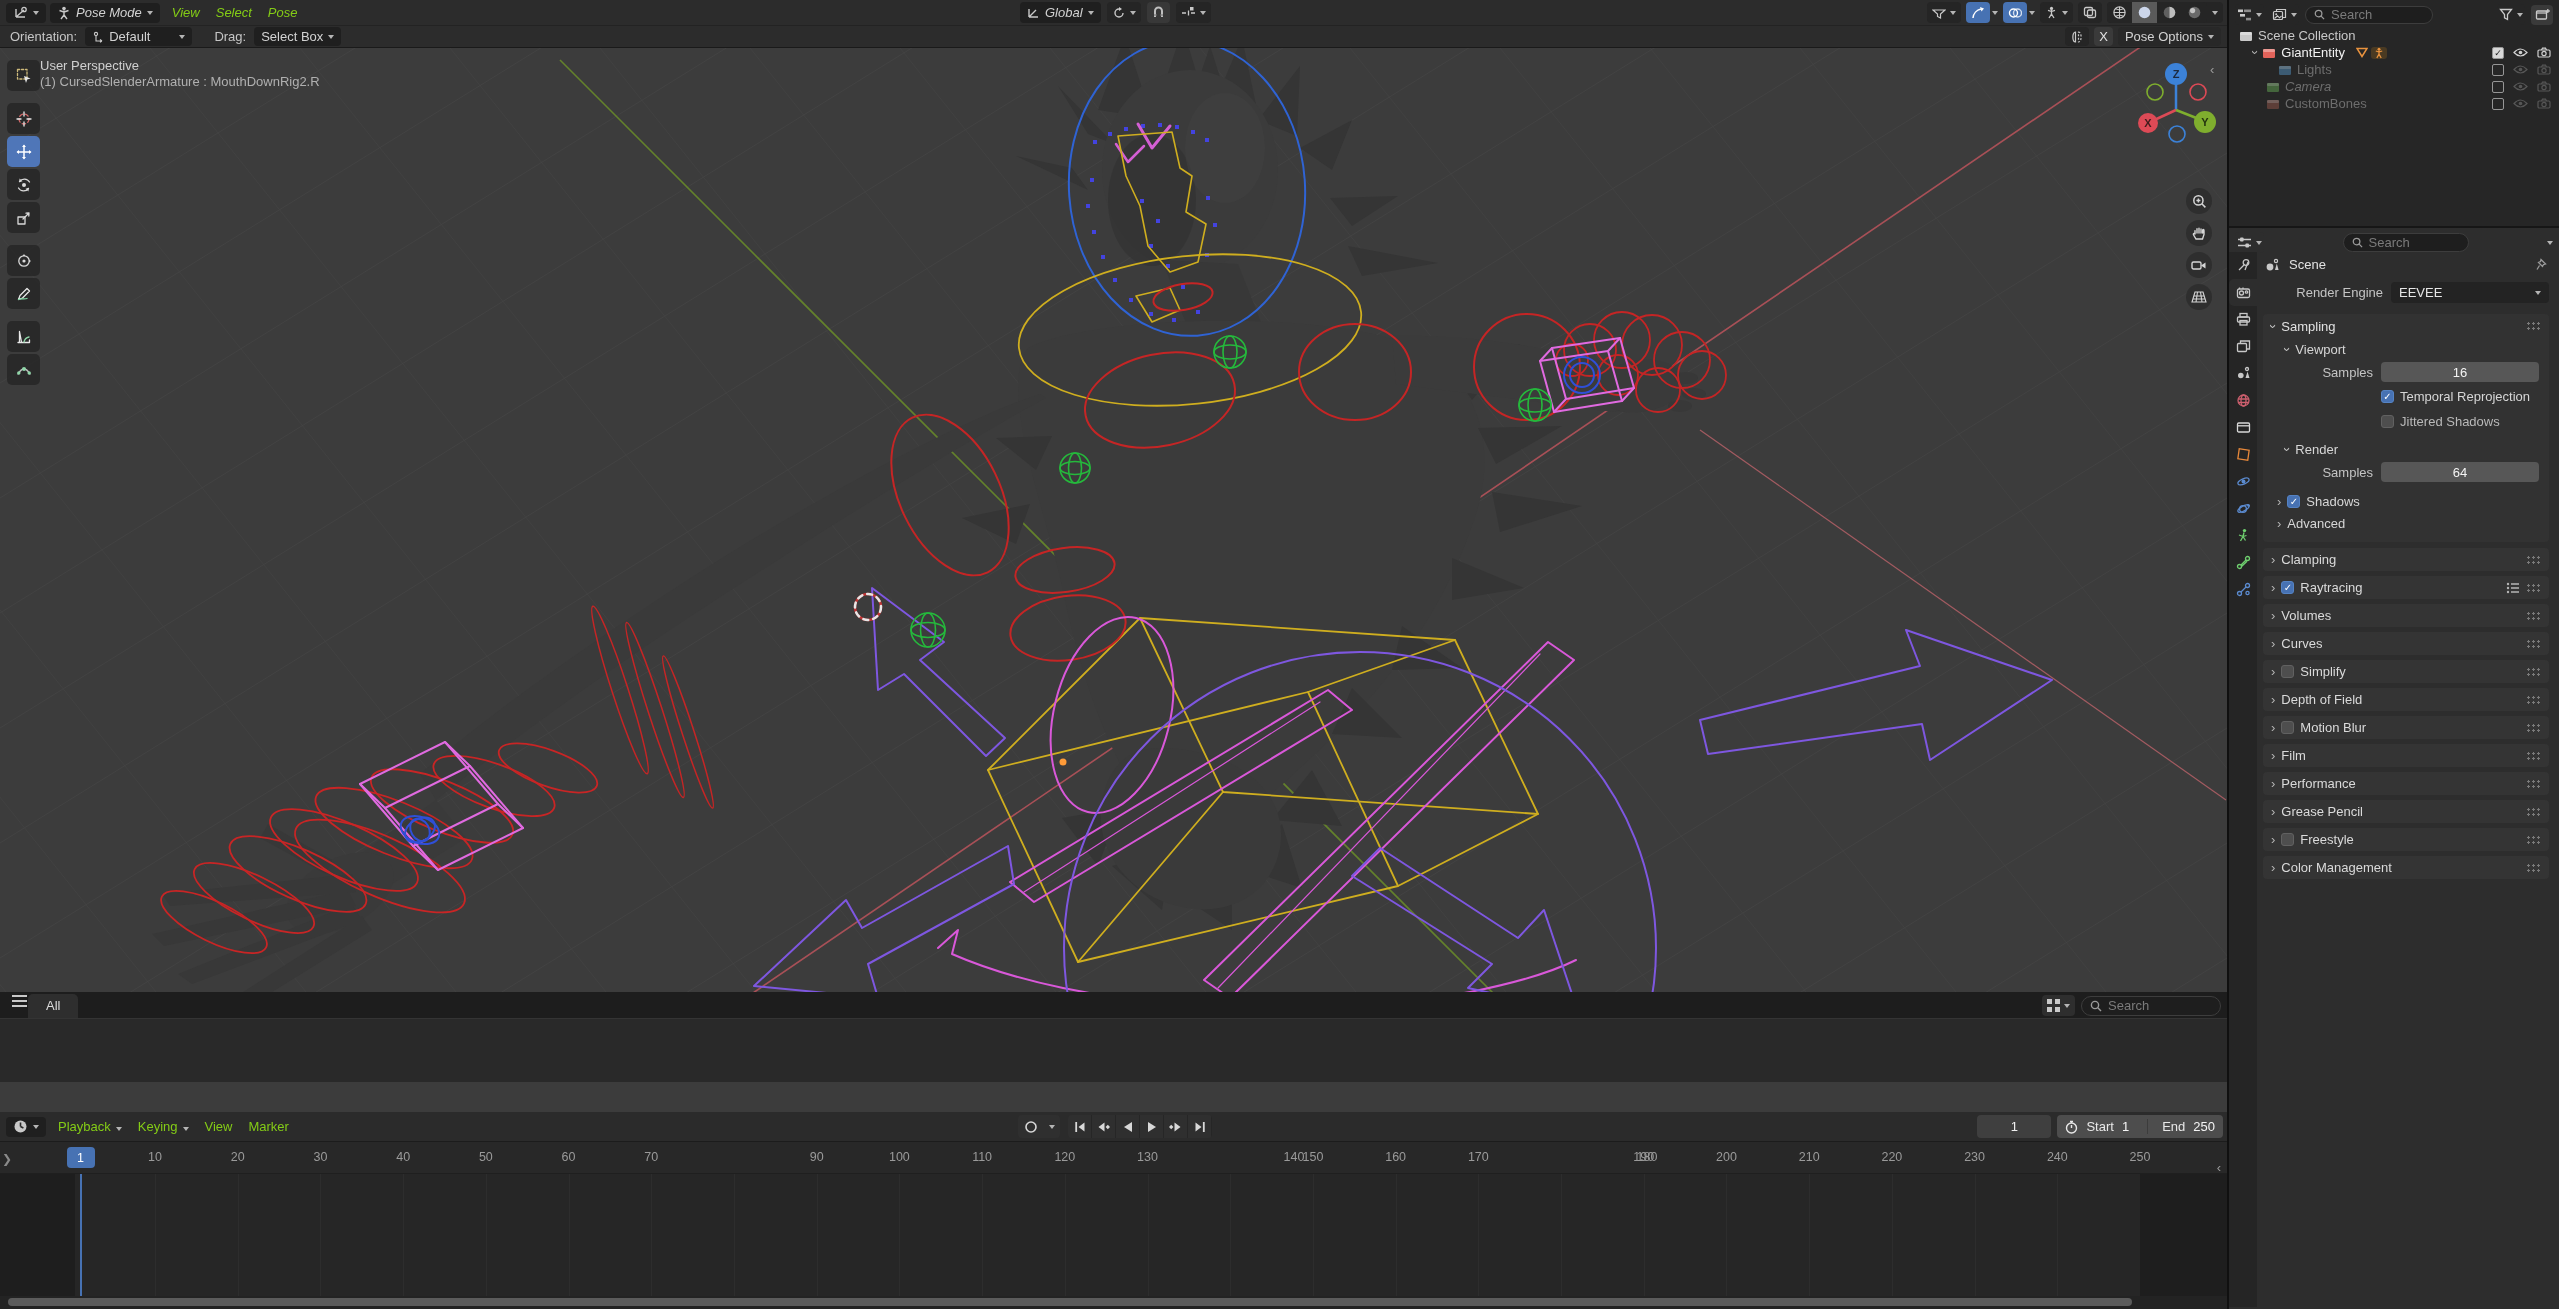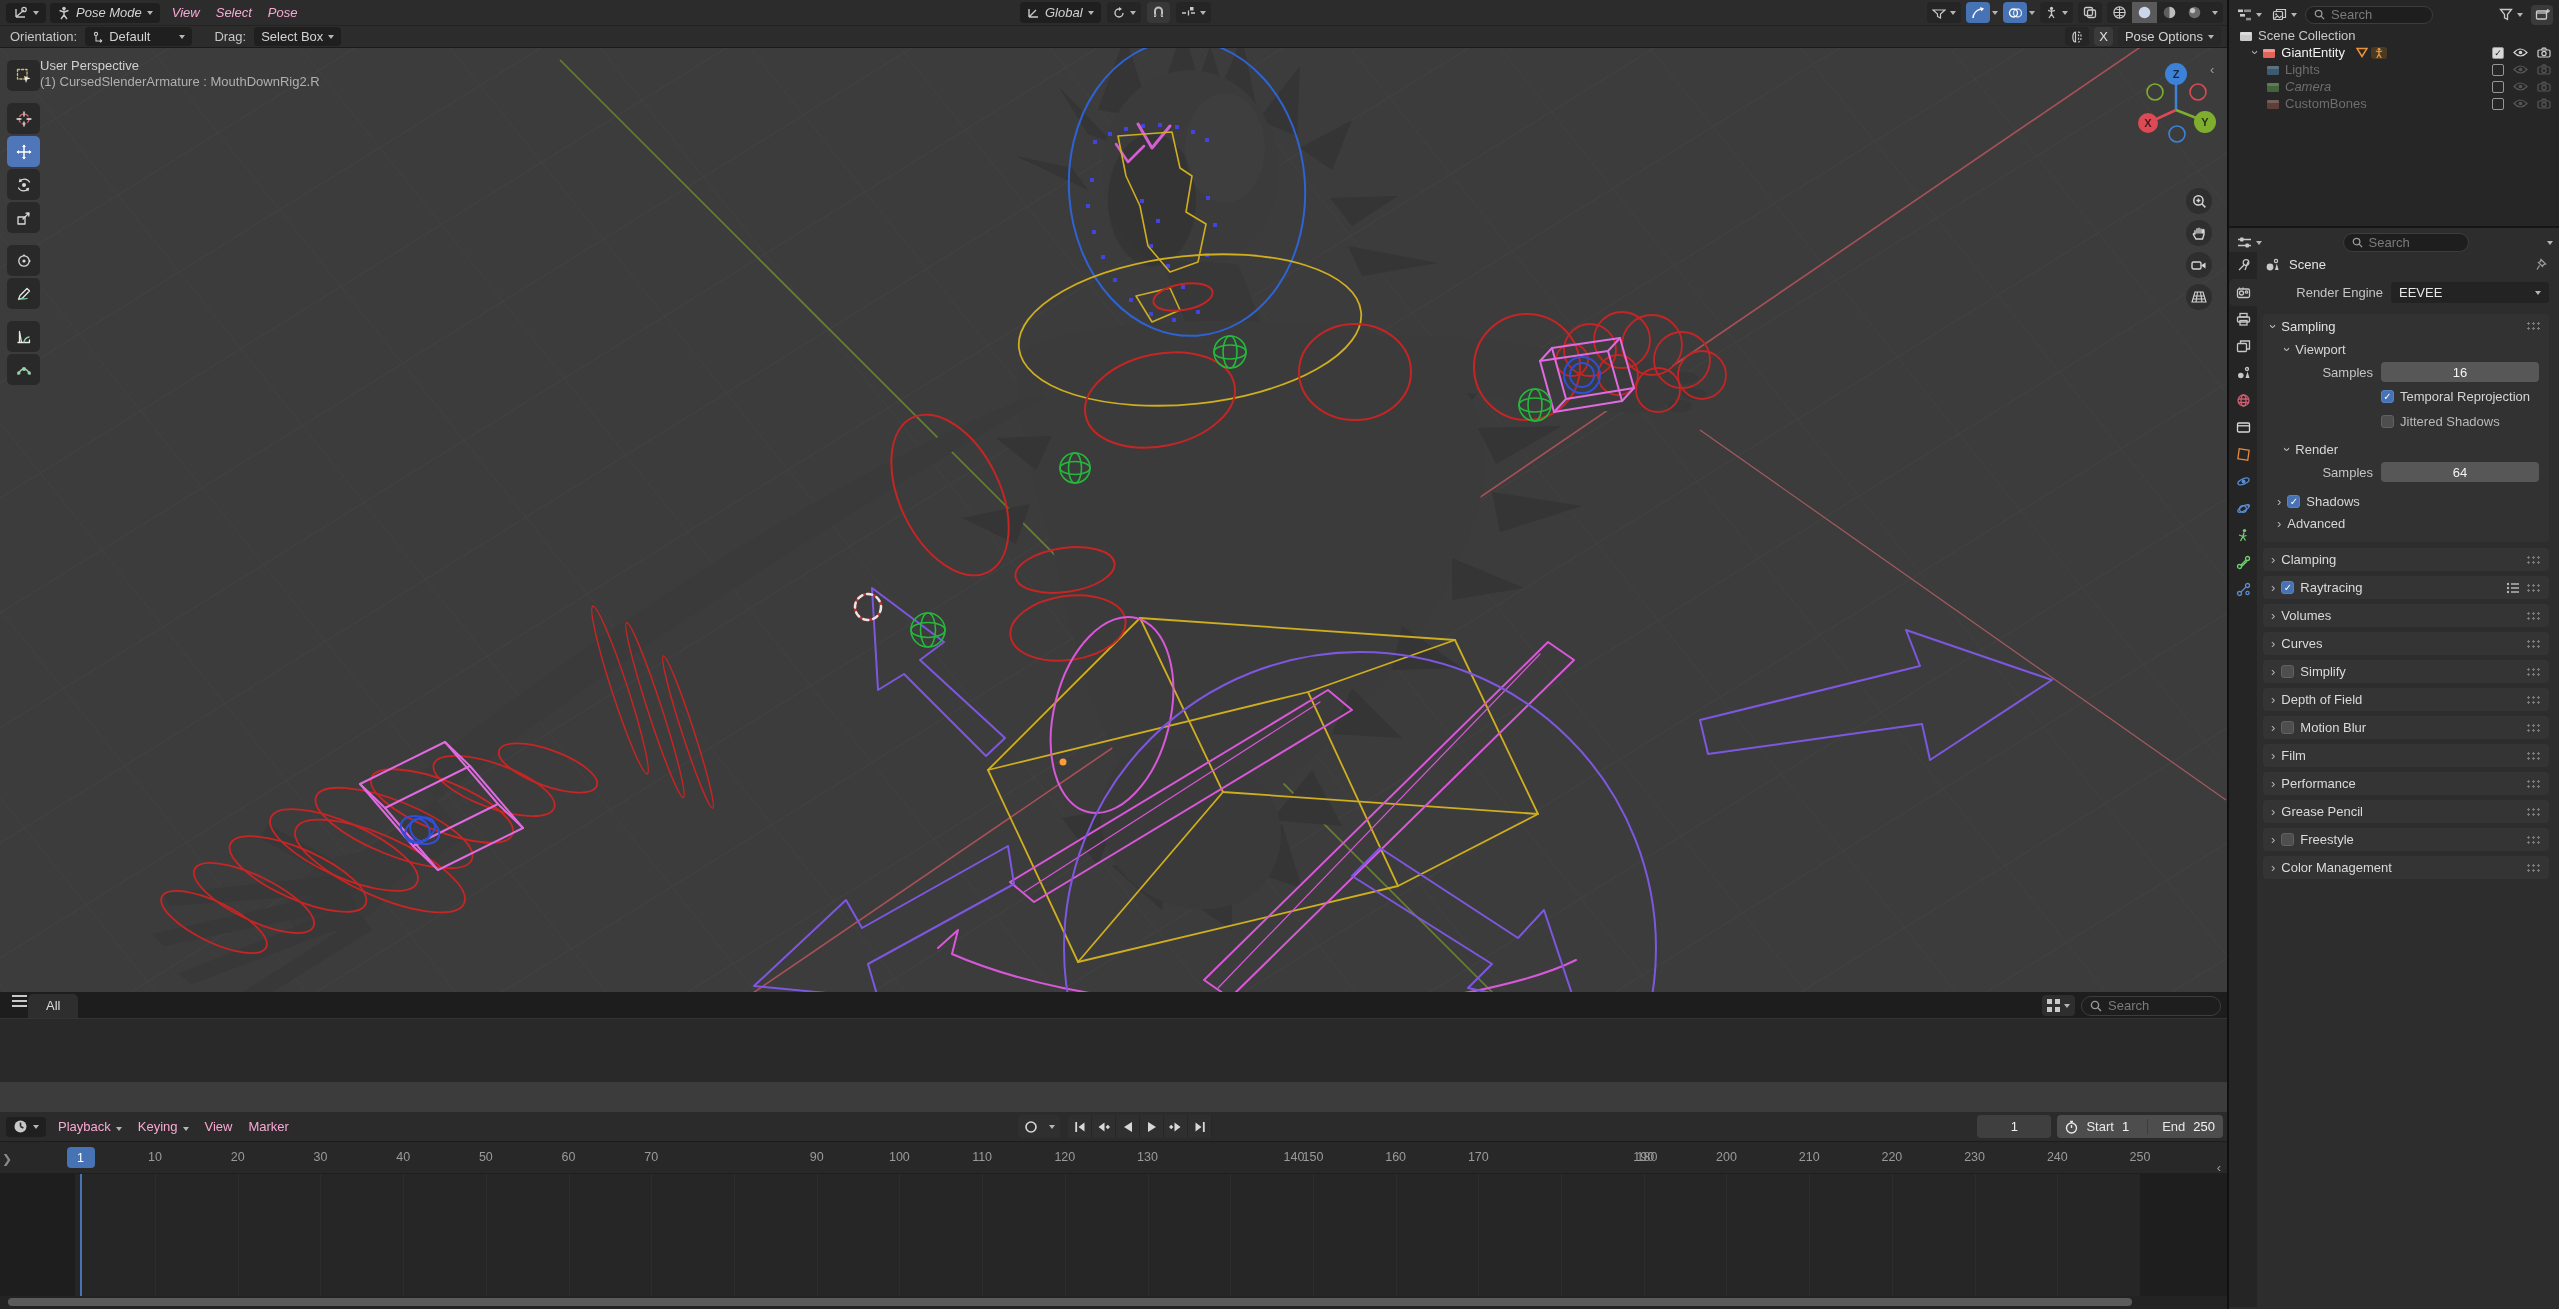--- a/index.html
+++ b/index.html
@@ -15,21 +15,21 @@
   .btn{background:#1f1f1f;border-radius:4px;display:flex;align-items:center;gap:5px;padding:0 7px;height:22px;}
   .ico{display:flex;align-items:center;justify-content:center;flex:none;}
   svg{display:block;}
   
   #left{position:absolute;left:0;top:0;width:2227px;height:1309px;}
   #rdiv{position:absolute;left:2227px;top:0;width:2px;height:1309px;background:#101010;}
   #rcol{position:absolute;left:2229px;top:0;width:330px;height:1309px;background:#2d2d2d;}
   
   #vhead{position:relative;height:26px;background:#2c2c2c;display:flex;align-items:center;padding-left:6px;gap:4px;border-bottom:1px solid #232323;font-style:italic;}
   #tset{position:relative;height:22px;background:#2c2c2c;display:flex;align-items:center;padding-left:10px;gap:8px;border-bottom:1px solid #1a1a1a;}
-  .menu{padding:0 8px;color:#f9a8d4;}
+  .menu{padding:0 8px;color:#84cc16;}
   .hgl{color:#c6c6c6;}
   #centerTools{position:absolute;left:1020px;top:2px;display:flex;gap:6px;align-items:center;}
   #rightTools{position:absolute;right:4px;top:2px;display:flex;gap:5px;align-items:center;}
   .tbtn{background:#252525;border-radius:4px;height:21px;display:flex;align-items:center;gap:4px;padding:0 5px;}
   .tbtn.blue{background:#4772b3;}
   #tsetRight{position:absolute;right:6px;top:1px;display:flex;gap:5px;align-items:center;}
   
   #vp{position:absolute;left:0;top:48px;width:2227px;height:1064px;background:#3c3c3c;overflow:hidden;}
   #scene{position:absolute;left:0;top:0;}
   #vptext{position:absolute;left:40px;top:10px;line-height:16px;}
@@ -907,21 +907,21 @@
               </span>
               <span class="ico" style="color: rgb(208, 208, 208);">
                 <svg width="14" height="11" viewBox="0 0 14 11">
                   <rect x="1" y="3" width="12" height="7" rx="1.2" fill="none" stroke="currentColor" stroke-width="1.2"></rect>
                   <circle cx="7" cy="6.5" r="2.1" fill="none" stroke="currentColor" stroke-width="1.2"></circle>
                   <path d="M4.5 3 L5.5 1.2 L8.5 1.2 L9.5 3" fill="none" stroke="currentColor" stroke-width="1.2"></path>
                 </svg>
               </span>
             </div>
           </div>
-          <div class="olrow dim" style="padding-left: 24px; text-align: right;">
+          <div class="olrow dim" style="padding-left: 36px; text-align: right;">
             <span style="width: 8px;"></span>
             <span class="ico" style="color: rgb(78, 135, 178); opacity: 0.55;">
               <svg width="14" height="12" viewBox="0 0 14 12">
                 <rect x="1" y="2" width="12" height="9" rx="1.2" fill="currentColor"></rect>
                 <rect x="1" y="2" width="12" height="3" rx="1.2" fill="rgba(255,255,255,.35)"></rect>
               </svg>
             </span>
             <span class="lbl">Lights</span>
             <div class="olctl">
               <span class="ocb"></span>

